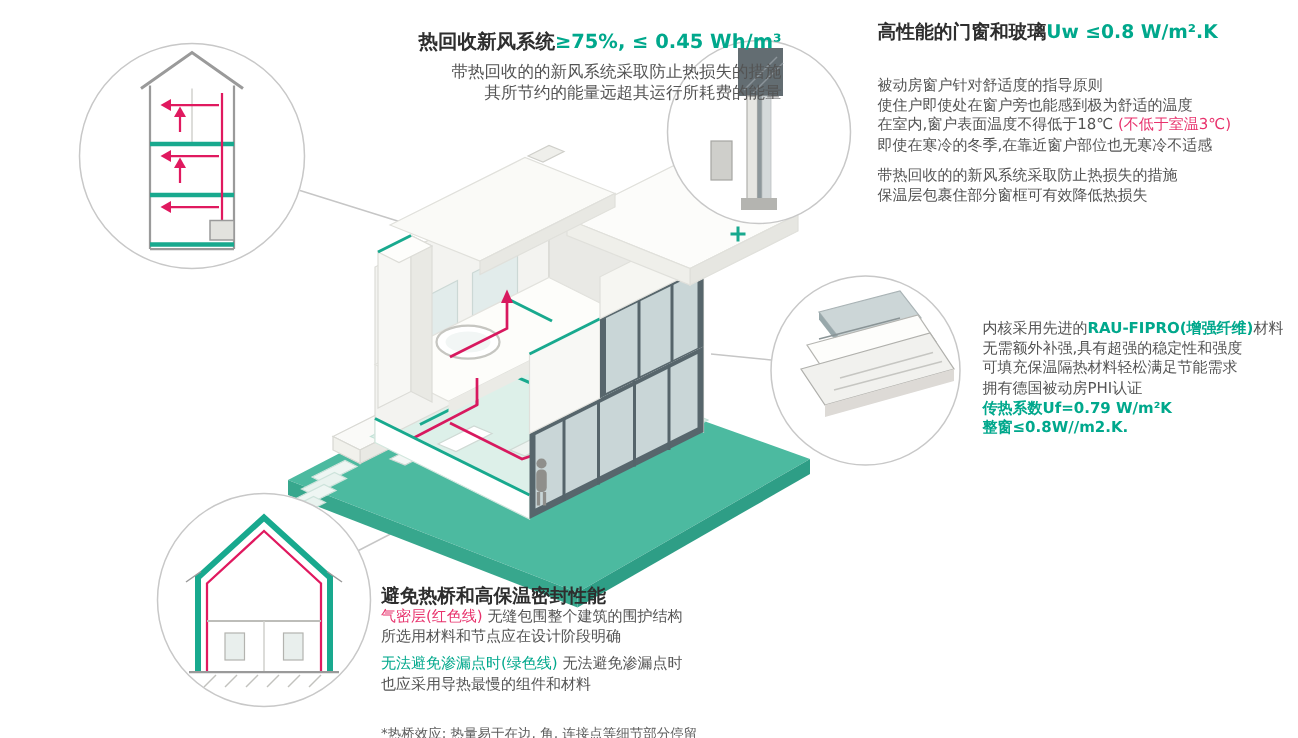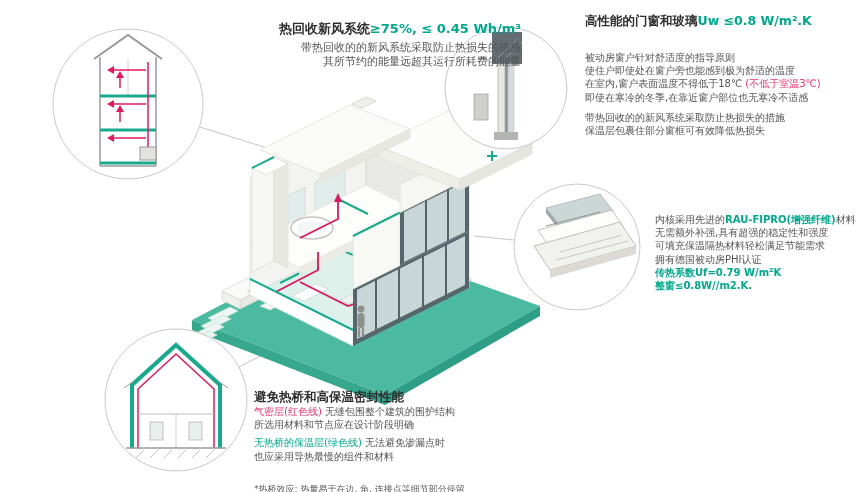--- a/index.html
+++ b/index.html
@@ -264,19 +264,19 @@
       <div class="row greenb">整窗≤0.8W//m2.K.</div>
     </div>
   </div>
 
   <div class="tb" style="left:254px;top:389px;width:335px;">
     <div class="title-sm">避免热桥和高保温密封性能</div>
     <div class="s" style="margin-top:0;">
       <div class="row"><span class="red">气密层(红色线)</span><span> 无缝包围整个建筑的围护结构</span></div>
       <div class="row">所选用材料和节点应在设计阶段明确</div>
       <div class="gap" style="height:5px;"></div>
-      <div class="row"><span class="green">无热桥的保温层(绿色线)</span><span> 无法避免渗漏点时</span></div>
+      <div class="row"><span class="green">无法避免渗漏点时(绿色线)</span><span> 无法避免渗漏点时</span></div>
       <div class="row">也应采用导热最慢的组件和材料</div>
     </div>
     <div class="foot">*热桥效应: 热量易于在边, 角, 连接点等细节部分停留</div>
   </div>
 
 </div>
 
 </body></html>

